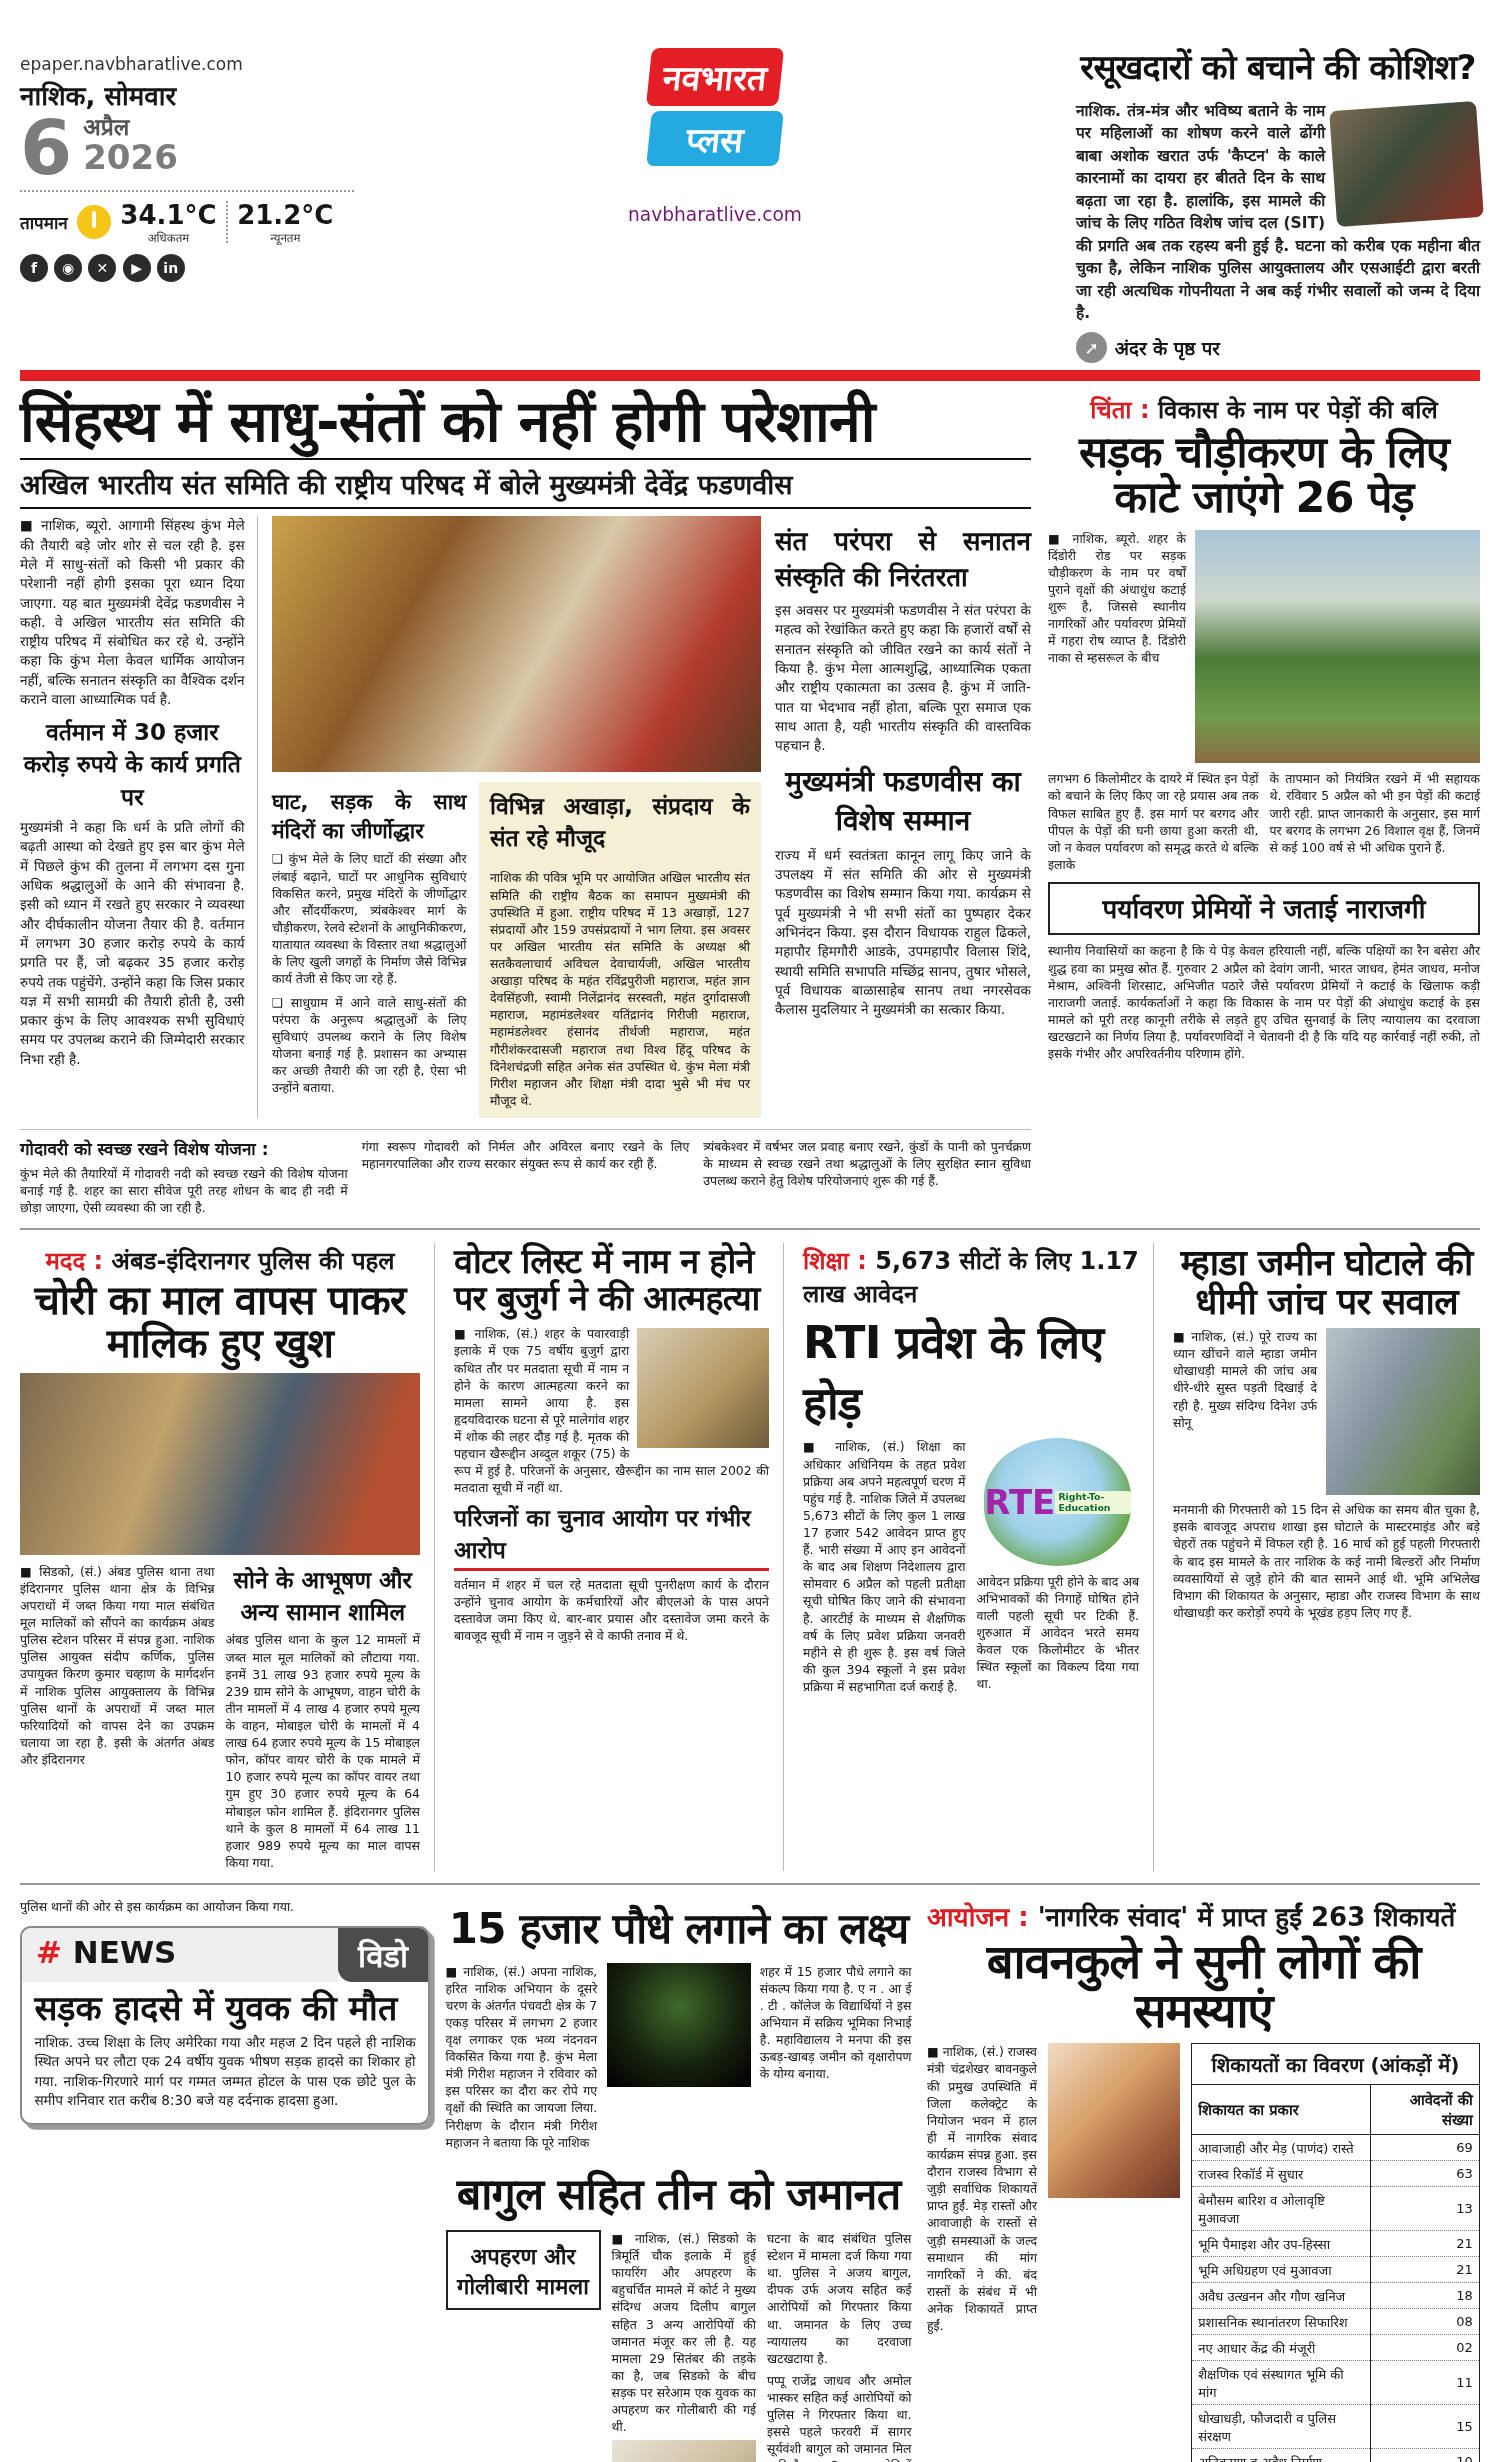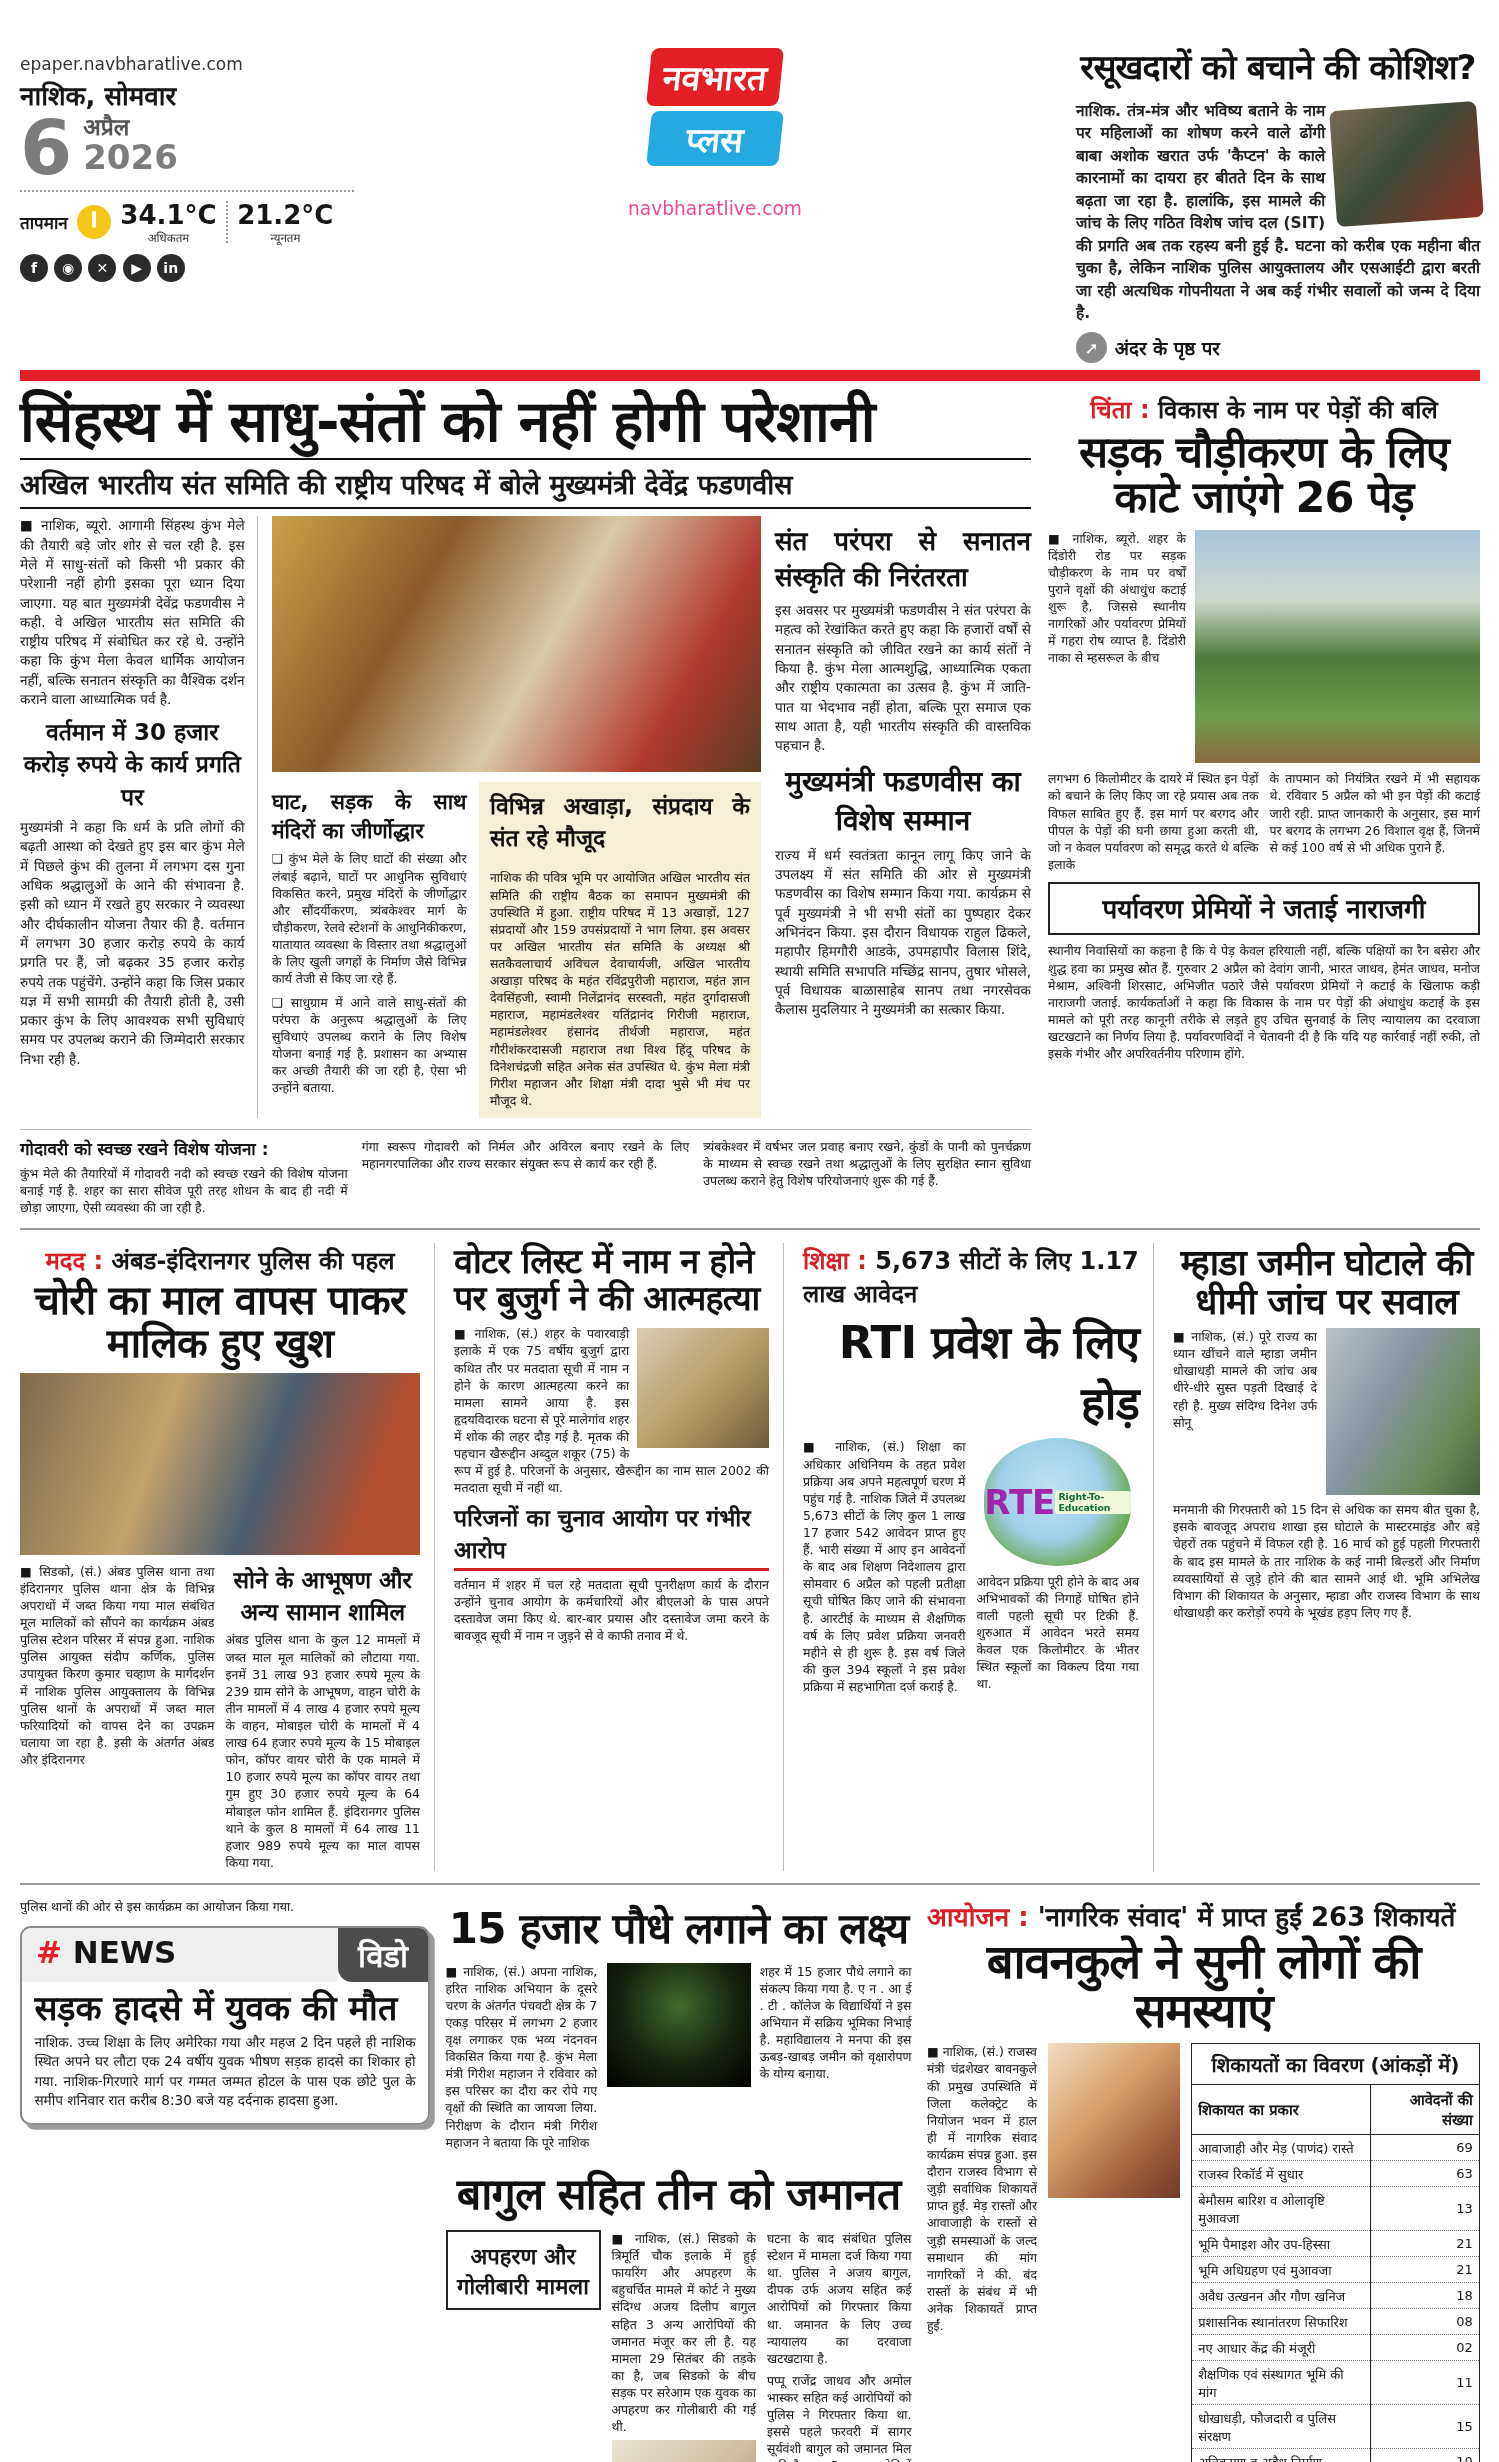--- a/index.html
+++ b/index.html
@@ -29,21 +29,21 @@
   .temp-div{border-left:2.3px dotted #999;height:42px;}
   .social{display:flex;gap:6.2px;margin-top:9.3px;}
   .soc{width:28px;height:28px;border-radius:50%;background:#2b2b2b;color:#fff;display:flex;align-items:center;justify-content:center;font-size:14px;font-weight:bold;}
   
   .mh-center{text-align:center;padding-top:36px;}
   .logo-wrap{display:inline-flex;align-items:flex-end;gap:7.8px;}
   .logo-main{font-size:147px;line-height:.85;font-weight:800;color:#e31e24;letter-spacing:-3.1px;}
   .logo-badge{display:flex;flex-direction:column;gap:4.7px;transform:translateY(-11px);}
   .logo-badge .b1{background:#e31e24;color:#fff;font-size:34px;font-weight:800;padding:6.2px 14px;border-radius:7.8px;transform:skewX(-6deg);}
   .logo-badge .b2{background:#24a9e1;color:#fff;font-size:34px;font-weight:800;padding:4.7px 14px;border-radius:7.8px;transform:skewX(-6deg);}
-  .logo-site{font-size:18.6px;color:#ec4899;margin-top:21px;}
+  .logo-site{font-size:18.6px;color:#701a75;margin-top:27px;}
   
   .teaser{padding-top:20px;}
   .teaser h2{font-size:34px;font-weight:800;text-align:center;letter-spacing:-0.8px;}
   .teaser-body{margin-top:11px;font-size:15.5px;line-height:1.45;font-weight:bold;color:#222;text-align:justify;}
   .teaser-photo{float:right;width:147px;height:116px;margin:6.2px 0 0 7.8px;border-radius:7.8px;transform:rotate(-4deg);background:linear-gradient(135deg,#7a6a52,#3c4b3a 45%,#8c2f23);}
   .teaser-link{display:flex;align-items:center;gap:7.8px;margin-top:7.8px;font-size:18.6px;font-weight:bold;}
   .arrow-ico{width:31px;height:31px;border-radius:50%;background:#8a8a8a;color:#fff;display:flex;align-items:center;justify-content:center;font-size:17px;}
   .red-bar{height:11.6px;background:#e31e24;margin-top:6.2px;}
   
   .top-section{display:grid;grid-template-columns:1fr 432px;gap:17px;margin-top:11px;}
@@ -70,21 +70,21 @@
   .rule{border-top:2.3px solid #9a9a9a;margin:12.4px 0;}
   
   .row2{display:grid;grid-template-columns:415px 330px 351px 1fr;gap:19px;}
   .row2 .col{border-right:0.8px solid #bbb;padding-right:14px;}
   .row2 .col:last-child{border-right:none;padding-right:0;}
   .stolen h2{font-size:40px;font-weight:800;text-align:center;line-height:1.08;letter-spacing:-0.8px;margin-top:3.1px;}
   .stolen-photo{width:100%;height:182px;margin-top:7.8px;background:linear-gradient(110deg,#7d6a4e,#c3a26b 35%,#4c5d6e 60%,#b3502f 85%);}
   .voter h2{font-size:34px;font-weight:800;line-height:1.1;letter-spacing:-0.8px;}
   .noose{float:right;width:132px;height:120px;margin:3.1px 0 4.7px 7.8px;background:linear-gradient(135deg,#d8cdb4,#b59a64 55%,#6e5b3a);}
   .redline-h3{font-size:23px;font-weight:800;border-bottom:3.1px solid #d91f26;display:inline-block;padding-bottom:3.1px;margin:4.7px 0;}
-  .rti h2{font-size:45px;font-weight:800;letter-spacing:-0.8px;margin-top:1.6px;text-align:right;}
+  .rti h2{font-size:45px;font-weight:800;letter-spacing:-0.8px;margin-top:1.6px;}
   .rti-grid{display:grid;grid-template-columns:1fr 1fr;gap:11px;margin-top:6.2px;}
   .rte-logo{width:147px;height:128px;border-radius:50%/46%;margin:0 auto 6.2px;background:radial-gradient(circle at 45% 40%,#bfe3f2 0%,#9fd0ea 45%,#6aa84f 75%,#3e7a2e 100%);display:flex;align-items:center;justify-content:center;}
   .rte-logo .t1{font-size:34px;font-weight:800;color:#a224a8;}
   .rte-logo .t2{font-size:9.3px;font-weight:bold;color:#0b6e2e;background:#eef7d8;padding:0.8px 3.1px;border-radius:3.1px;}
   .mhada h2{font-size:36px;font-weight:800;text-align:center;line-height:1.1;letter-spacing:-0.8px;}
   .mhada-grid{display:grid;grid-template-columns:144px 1fr;gap:9.3px;margin-top:6.2px;}
   .mhada-photo{width:100%;height:167px;background:linear-gradient(120deg,#b9c3c9,#8795a0 40%,#6b8a56 75%,#49603b);}
   
   .row3{display:grid;grid-template-columns:410px 466px 1fr;gap:15.5px;}
   .news-box{border:2.3px solid #8a8a8a;border-radius:11px;box-shadow:4.7px 4.7px 0 #9a9a9a;margin-top:11px;overflow:hidden;}

